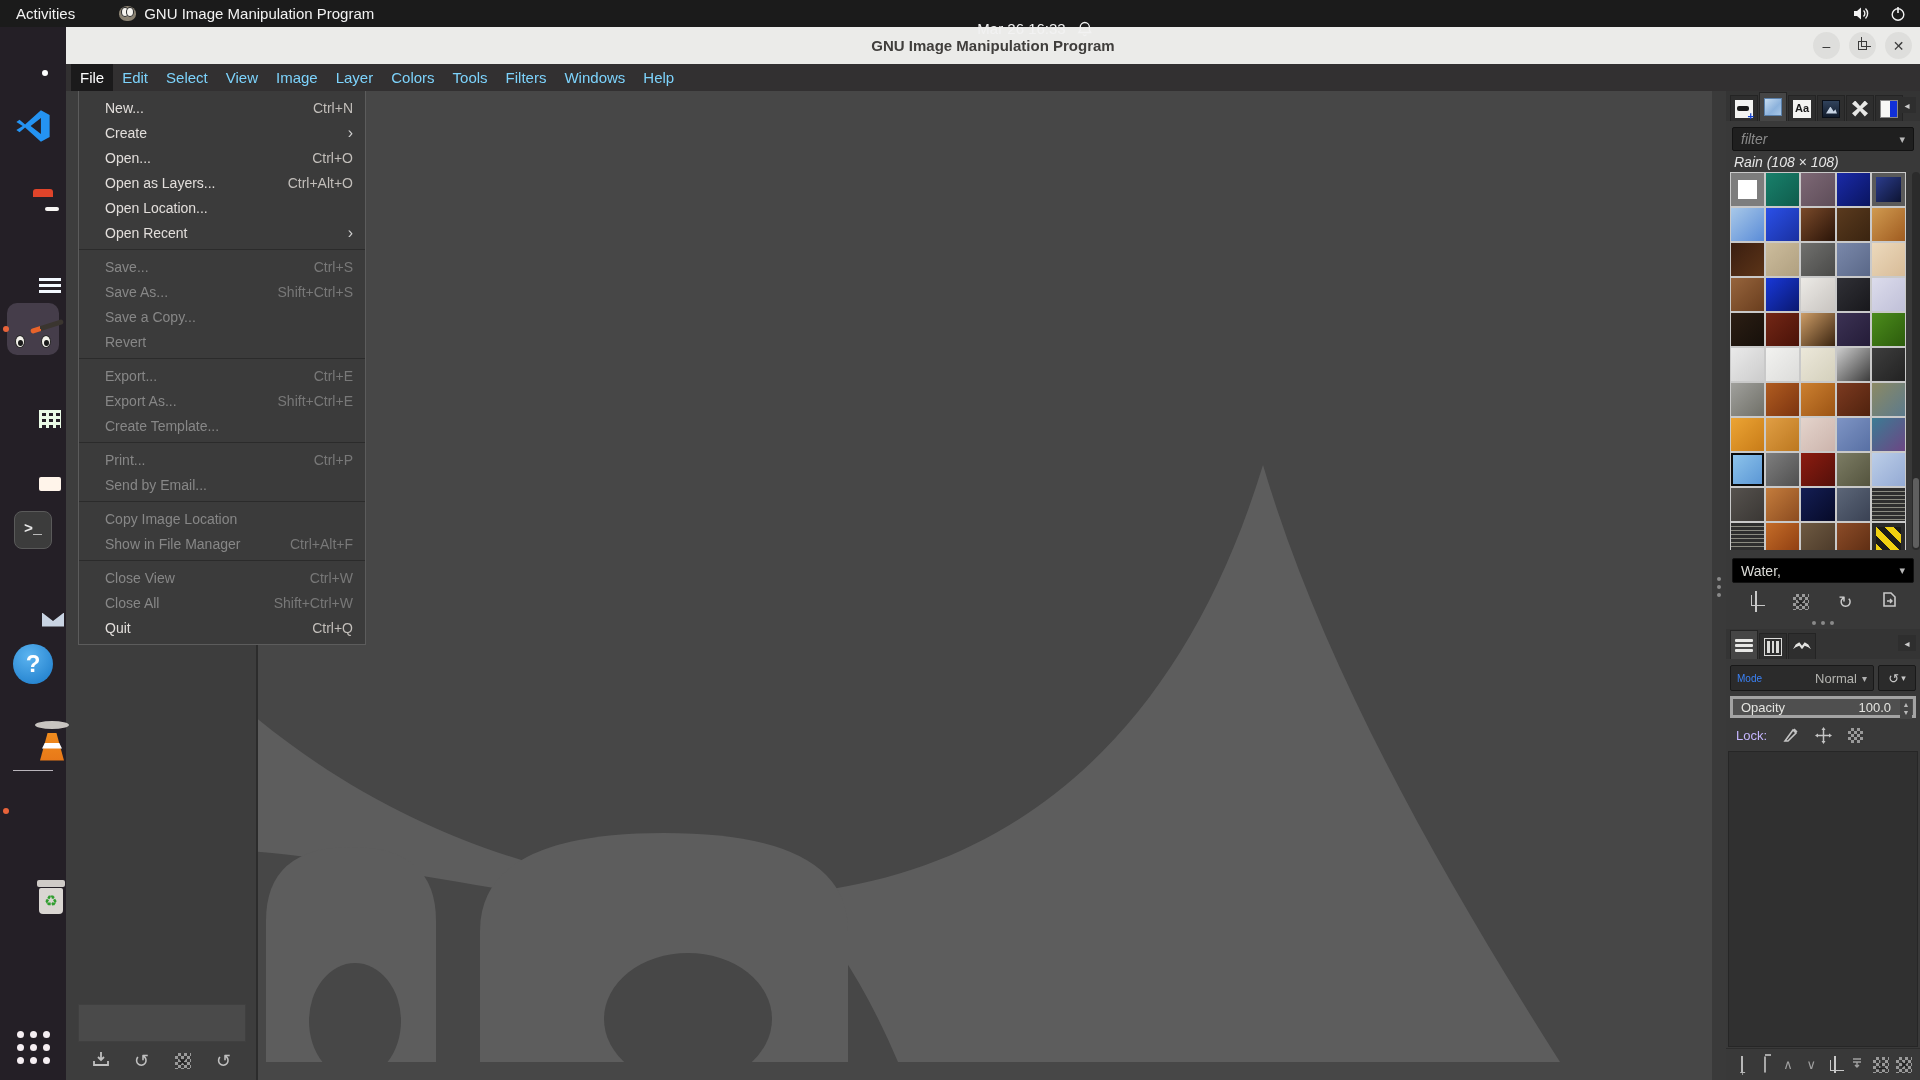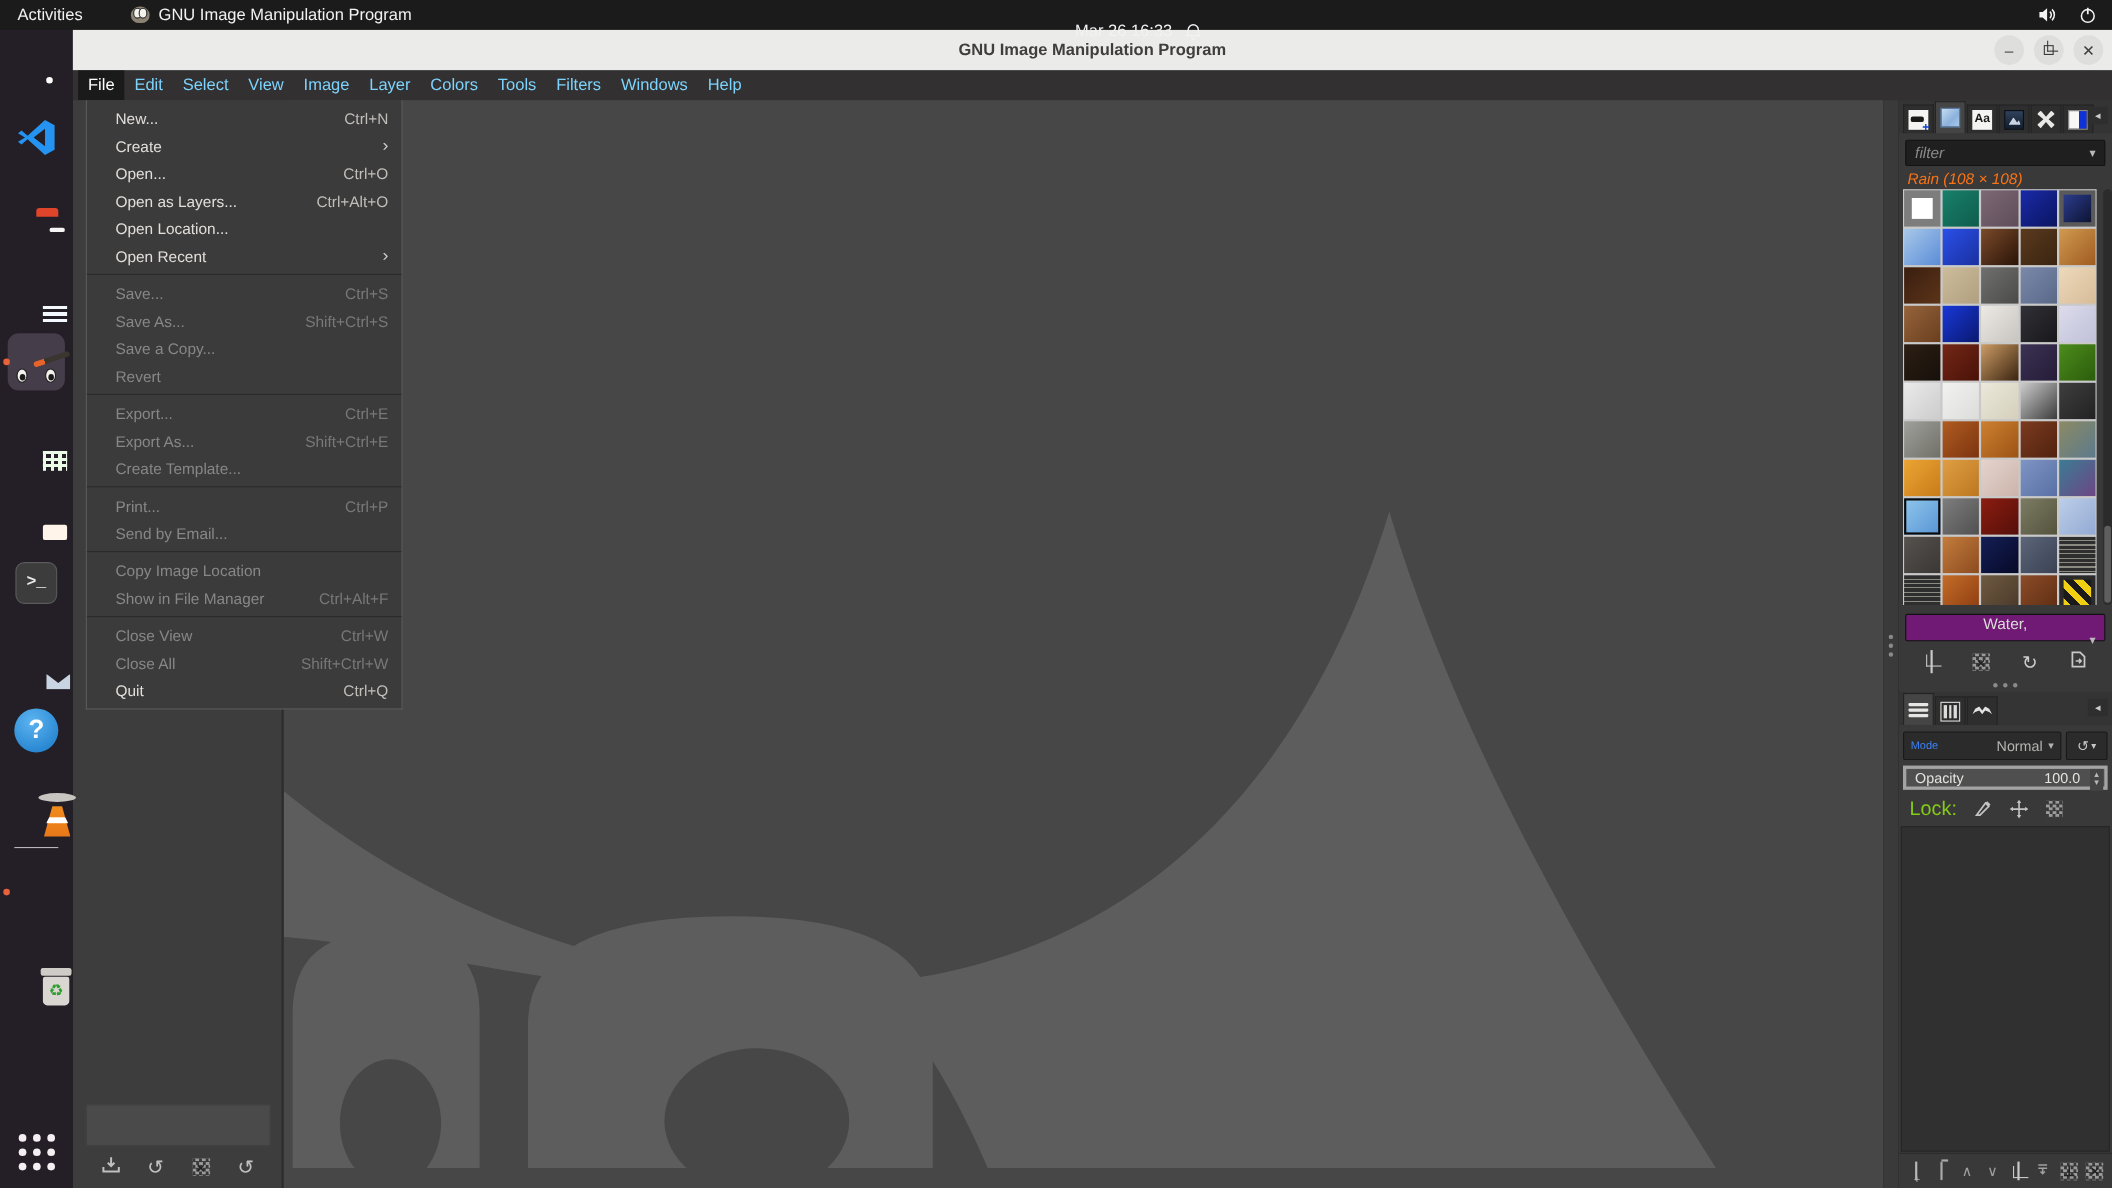--- a/index.html
+++ b/index.html
@@ -116,36 +116,36 @@
   .t-grad { background:linear-gradient(90deg,#f8f8f6 0 55%,#1030d8 55% 100%); border:1px solid #888; }
   .t-layers { display:flex; flex-direction:column; justify-content:center; gap:2px; }
   .t-layers i { height:3px; background:#e6e6e4; border-radius:1px; display:block; }
   .t-channels { border:1px solid #dcdcda; display:flex; gap:2px; padding:2px; }
   .t-channels i { flex:1; background:#dcdcda; display:block; }
   .t-paths:before { content:""; position:absolute; inset:2px 0; background:#e2e2e0; clip-path:polygon(0 70%,15% 35%,35% 20%,50% 45%,65% 20%,85% 35%,100% 70%,85% 55%,65% 45%,50% 70%,35% 45%,15% 55%); }
 
   .filterbox { margin:6px 6px 2px 6px; height:24px; background:#1f1f1f; border:1px solid #121212; border-radius:2px; display:flex; align-items:center; padding:0 8px; }
   .filterbox .ph { color:#8a8a8a; font-style:italic; font-size:14px; }
   .filterbox .chev { margin-left:auto; color:#b8b8b8; font-size:11px; }
-  .pat-label { margin:3px 8px 2px 8px; font-style:italic; font-size:14px; color:#f97316; }
+  .pat-label { margin:3px 8px 2px 8px; font-style:italic; font-size:14px; color:#e5e5e5; }
 
   .gridwrap { position:relative; margin:2px 4px 0 4px; height:378px; }
   .pgrid { position:absolute; left:0; top:0; width:176px; height:378px; overflow:hidden; background:#c9c9c9; display:grid; grid-template-columns:repeat(5,1fr); gap:2px; padding:1px; align-content:start; grid-auto-rows:33px; }
   .pcell { position:relative; width:100%; height:33px; }
   .pcell.inset { padding:4px; background:#5a5a5a; } .pcell.inset > i { display:block; width:100%; height:100%; }
   .pcell.sel { outline:2px solid #0a0a0a; outline-offset:-2px; }
   .pcell.wsq { background:#7d7d7d !important; }
   .pcell.wsq:after { content:""; position:absolute; inset:7px; background:#ffffff; }
   .pcell.hstripes { background-image:repeating-linear-gradient(#2e2e2e 0 3px,#8a8a80 3px 4px) !important; }
   .pcell.hazard { padding:4px; background:#2a2a2a; }
   .pcell.hazard > i { display:block; width:100%; height:100%; background:repeating-linear-gradient(45deg,#f0d010 0 6px,#1a1a1a 6px 12px); }
   .pscroll { position:absolute; right:-4px; top:0; width:8px; height:378px; background:#2b2b2b; border-radius:4px; }
   .pscroll .thumb { position:absolute; left:1px; width:6px; height:70px; bottom:2px; background:#5f5f5f; border-radius:3px; }
 
-  .tagbox { margin:8px 6px 0 6px; height:25px; background:#701a75; border:1px solid #121212; border-radius:2px; display:flex; align-items:center; padding:0 8px;flex-direction:column; }
+  .tagbox { margin:8px 6px 0 6px; height:25px; background:#000000; border:1px solid #121212; border-radius:2px; display:flex; align-items:center; padding:0 8px; }
   .tagbox .val { color:#dcdcd8; font-size:14px; }
   .tagbox .chev { margin-left:auto; color:#b8b8b8; font-size:11px; }
 
   .pbtnrow { display:flex; justify-content:space-around; align-items:center; height:30px; margin:4px 8px 0 8px; }
   .pbtn { width:24px; height:24px; display:flex; align-items:center; justify-content:center; color:#cccccc; font-size:17px; }
 
   .hdots { display:flex; gap:5px; justify-content:center; margin-top:4px; }
 
   
   .lay-tabrow { margin-top:4px; }
@@ -153,21 +153,21 @@
   .modcombo { flex:1; height:26px; background:#2b2b2b; border:1px solid #191919; border-radius:2px; display:flex; align-items:center; padding:0 6px; }
   .modcombo .lab { color:#3b82f6; font-size:10px; }
   .modcombo .val { margin-left:auto; color:#b4b4b0; font-size:13px; }
   .modcombo .chev { color:#b0b0b0; font-size:10px; margin-left:5px; }
   .modbtn { width:38px; height:26px; background:#2b2b2b; border:1px solid #191919; border-radius:2px; display:flex; align-items:center; justify-content:center; gap:2px; color:#c8c8c8; font-size:13px; }
   .oparow { position:relative; margin:5px 4px 0 4px; height:22px; background:#4f4f4f; border:3px solid #a3a3a3; display:flex; align-items:center; padding:0 8px; }
   .oparow .lab { font-size:13px; color:#e4e4e0; }
   .oparow .val { margin-left:auto; font-size:13px; color:#e4e4e0; padding-right:14px; }
   .spin { position:absolute; right:1px; top:0; width:12px; height:20px; display:flex; flex-direction:column; align-items:center; justify-content:center; color:#b8b8b8; font-size:7px; line-height:1.1; background:#444; }
   .lockrow { display:flex; align-items:center; gap:16px; margin:7px 4px 0 10px; height:20px; }
-  .lockrow .lab { color:#84cc16; font-size:18px; }
+  .lockrow .lab { color:#c4b5fd; font-size:13px; }
   .lockrow svg { display:block; }
   .layerlist { margin:6px 2px 0 2px; height:296px; background:#303030; border:1px solid #262626; }
   .lbtnrow { position:absolute; bottom:0; left:0; width:194px; height:32px; display:flex; align-items:center; justify-content:space-around; padding:0 4px; border-top:1px solid #2c2c2c; }
   .lbtn { width:20px; height:20px; display:flex; align-items:center; justify-content:center; color:#a0a0a0; font-size:13px; }
   .checker { background-image:repeating-conic-gradient(#9a9a9a 0 25%,#383838 0 50%); background-size:6px 6px; }
   .chk-x { width:16px; height:16px; position:relative; color:#222; font-weight:bold; display:flex; align-items:center; justify-content:center; font-size:13px; }
   .i-dup { width:13px; height:10px; border:1.5px solid #c8c8c8; position:relative; background:#393939; }
   .i-dup:before { content:""; position:absolute; left:-5px; top:3px; width:13px; height:10px; border:1.5px solid #c8c8c8; border-right:none; border-top:none; }
   .i-doc { width:11px; height:14px; border:1.5px solid #b8b8b8; position:relative; }
   .i-doc:after { content:"+"; position:absolute; right:-4px; bottom:-6px; font-size:10px; color:#b8b8b8; }

